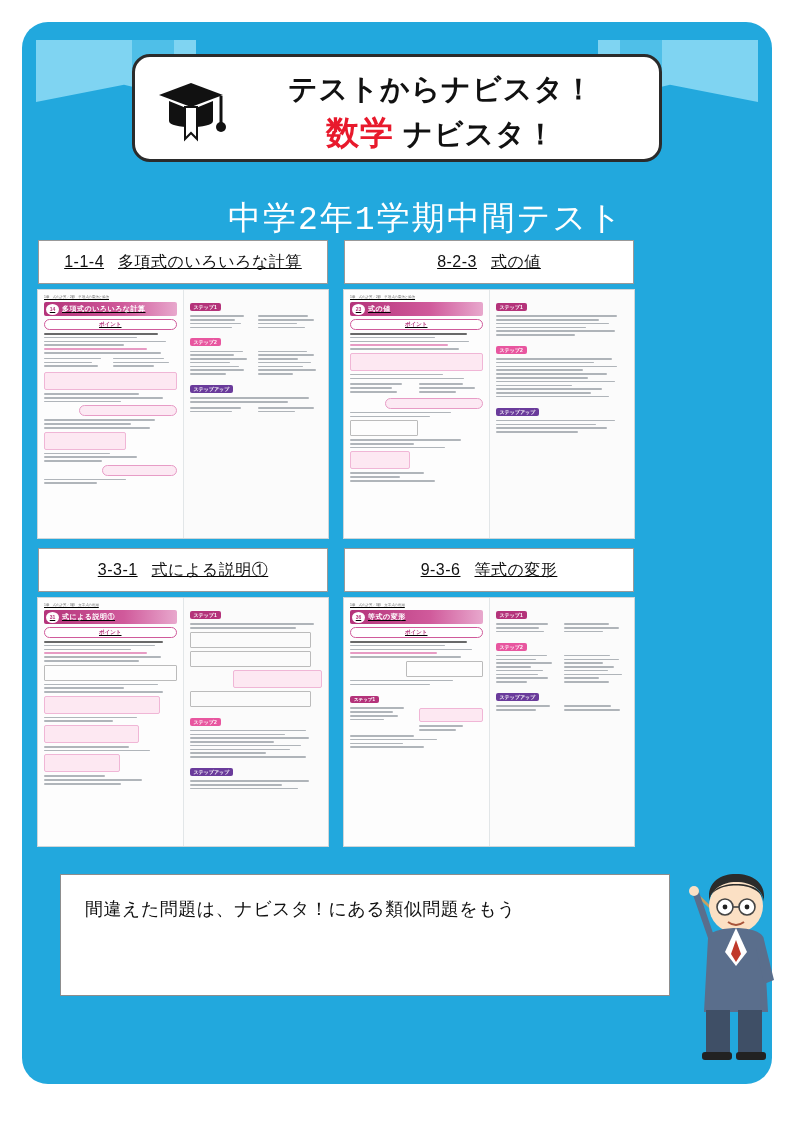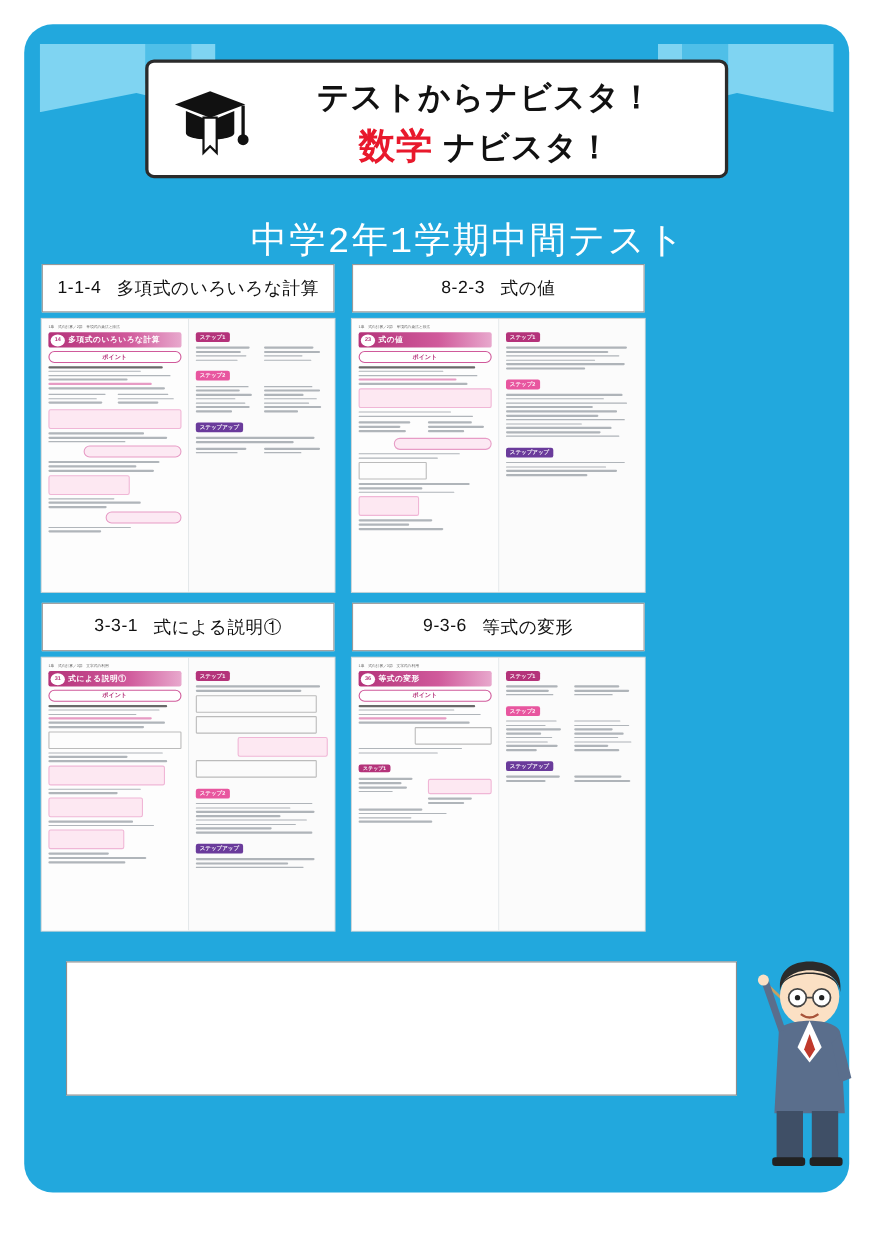--- a/index.html
+++ b/index.html
@@ -59,21 +59,21 @@
   .ribbon-fold.left { left: 110px; }
   .ribbon-fold.right { right: 110px; }
   .ribbon-main {
     position: absolute;
     left: 110px;
     top: 22px;
     width: 530px;
     height: 108px;
     background: #ffffff;
     border: 3px solid #2b2b2b;
-    border-radius: 8px;
+    border-radius: 18px;
     box-sizing: border-box;
   }
   .ribbon-title {
     position: absolute;
     left: 96px;
     top: 10px;
     width: 420px;
     text-align: center;
     color: #111;
     font-size: 29px;
@@ -115,22 +115,23 @@
     left: 38px;
     top: 240px;
     width: 676px;
   }
   .row {
     display: flex;
     gap: 16px;
     margin-bottom: 10px;
   }
   .section {
-    width: 266px;
+    width: 290px;
     position: relative;
+    text-decoration: underline;
   }
   .section-label {
     background: #ffffff;
     border: 1px solid #999;
     height: 42px;
     display: flex;
     align-items: center;
     justify-content: center;
     font-size: 16px;
     color: #111;
@@ -638,20 +639,21 @@
                 <div class="tl" style="width:88%"></div>
               </div>
           </div>
         </div>
       </div>
     </div>
   </div>
 </div>
 
 <div class="message-box">
+  <div>間違えた問題は、ナビスタ！にある類似問題をもう</div>
 </div>
 
 <svg class="teacher" viewBox="0 0 110 200">
 
   <line x1="16" y1="30" x2="50" y2="62" stroke="#c8a060" stroke-width="2.5"></line>
 
   <ellipse cx="58" cy="44" rx="27" ry="27" fill="#fbe0c4"></ellipse>
   <path d="M31 40 C31 18 85 18 85 40 C85 30 78 22 58 22 C40 22 31 30 31 40 Z" fill="#2b2b2b"></path>
   <path d="M31 40 C32 28 44 20 58 20 C74 20 85 28 86 40 L86 34 C86 20 74 12 58 12 C42 12 31 20 31 34 Z" fill="#2b2b2b"></path>
 

